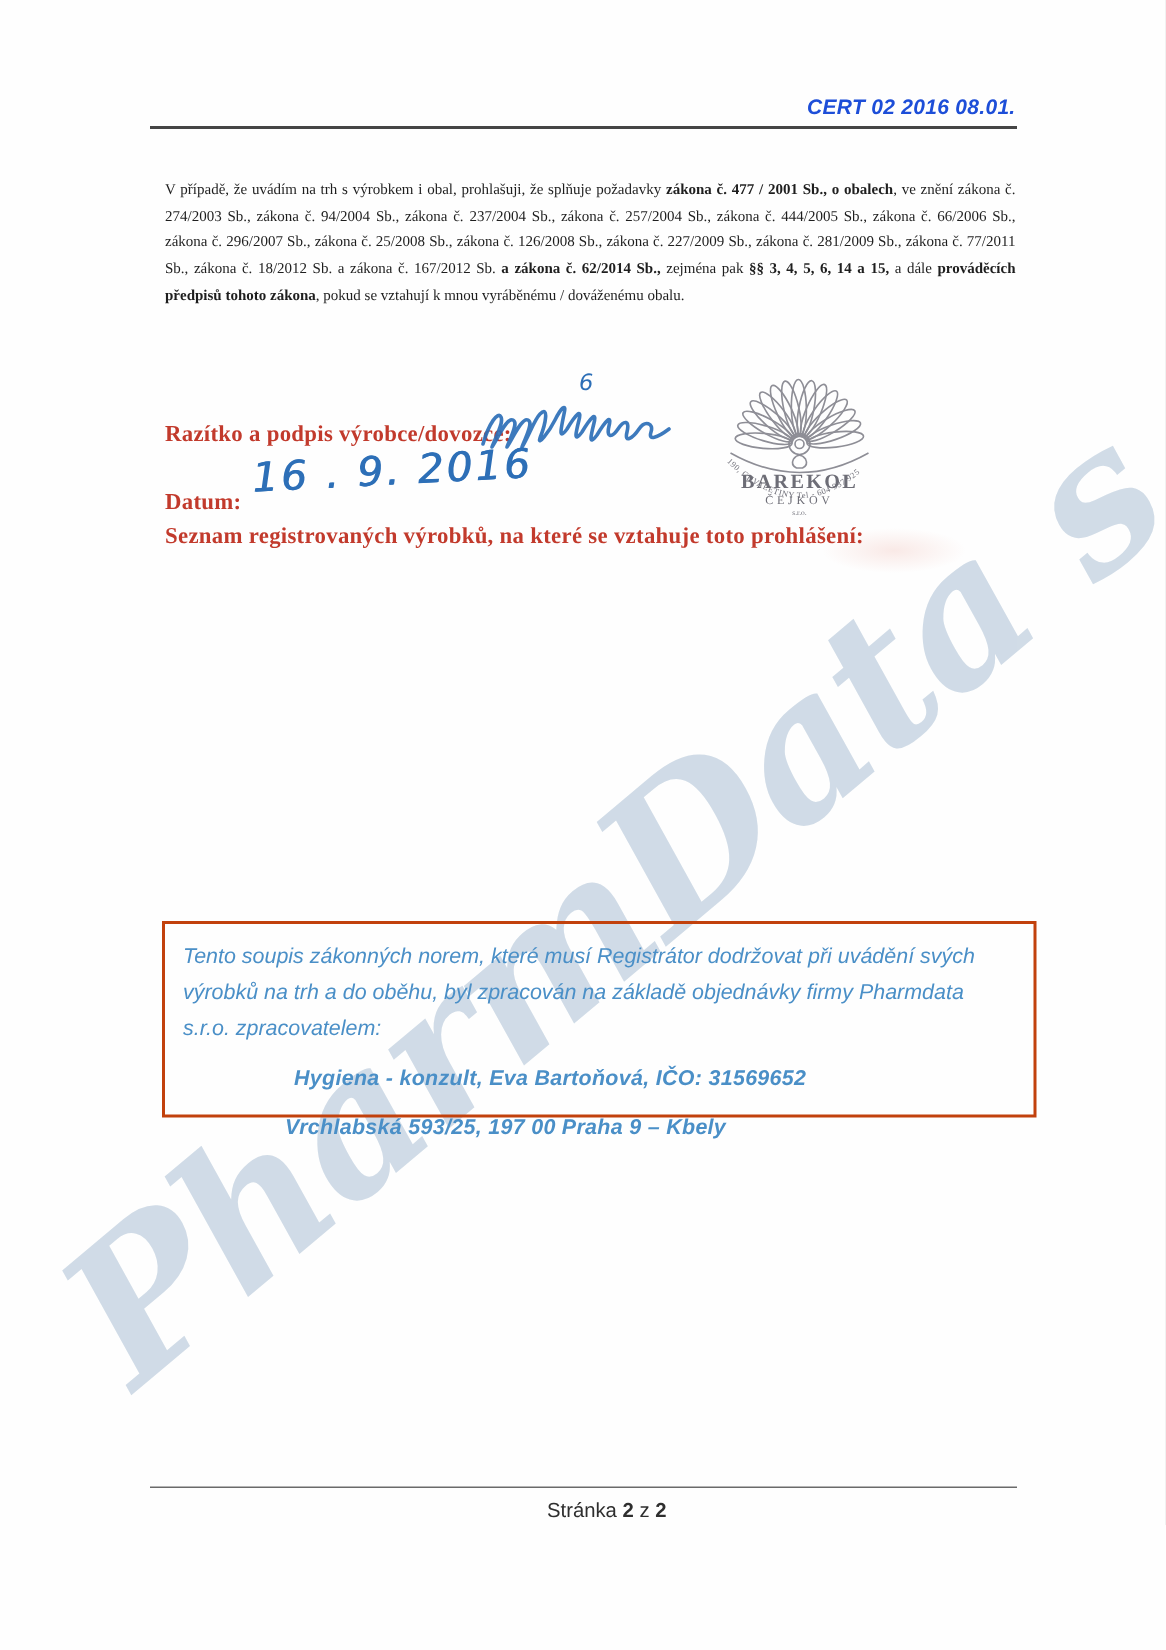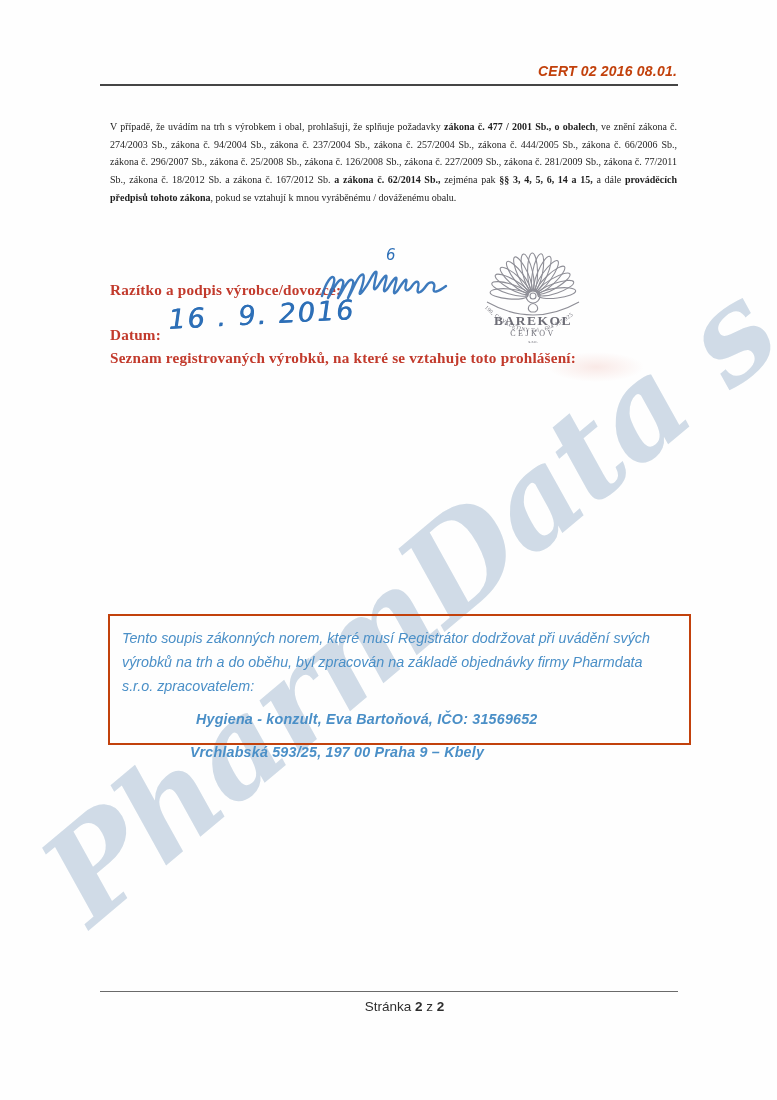--- a/index.html
+++ b/index.html
@@ -6,21 +6,21 @@
   .page{
     position:relative;width:777px;height:1100px;margin:0 auto;
     background:#fefefe;overflow:hidden;
     font-family:"Liberation Serif",serif;color:#1c1c1c;
   }
   .abs{position:absolute;}
   
   .header-code{
     top:63px;left:100px;width:577px;text-align:right;
     font-family:"Liberation Sans",sans-serif;font-style:italic;font-weight:600;
-    font-size:14px;color:#c2410c;letter-spacing:.2px;
+    font-size:14px;color:#1d4ed8;letter-spacing:.2px;
   }
   .header-rule{top:84px;left:100px;width:578px;height:2px;background:#454545;}
   
   .declaration{
     top:118px;left:110px;width:567px;
     font-size:10px;line-height:17.7px;text-align:justify;color:#1e1e1e;
   }
   .declaration .b{font-weight:bold;}
   
   .red-label{

